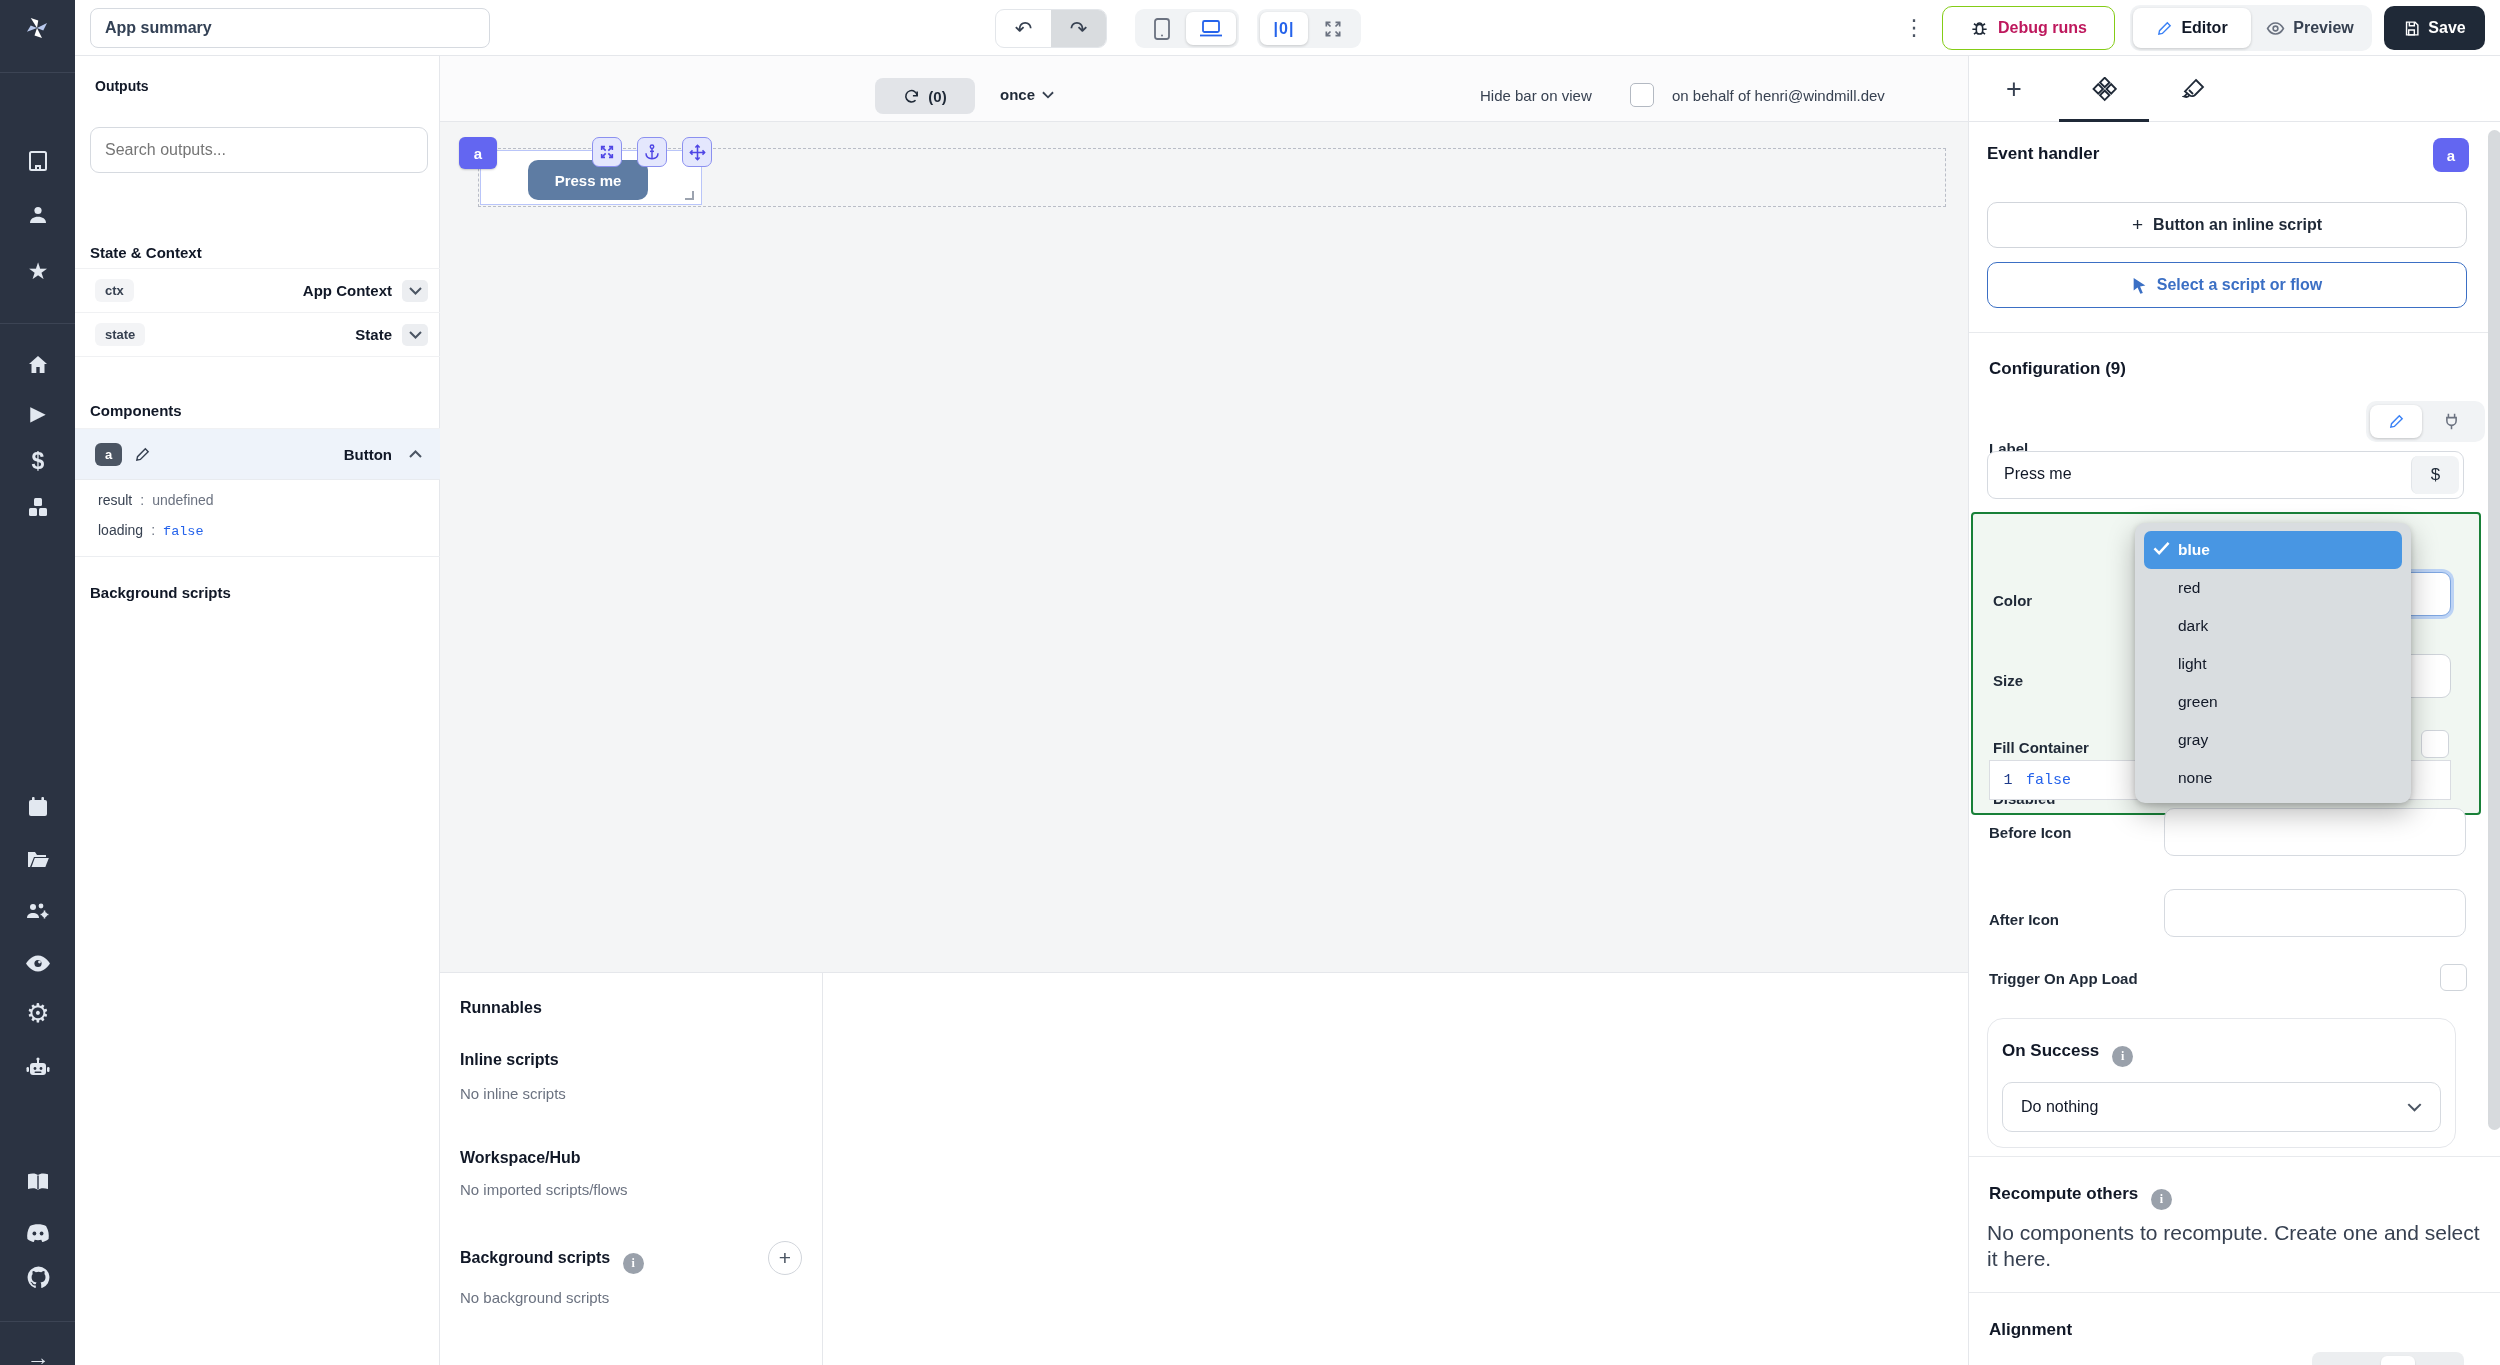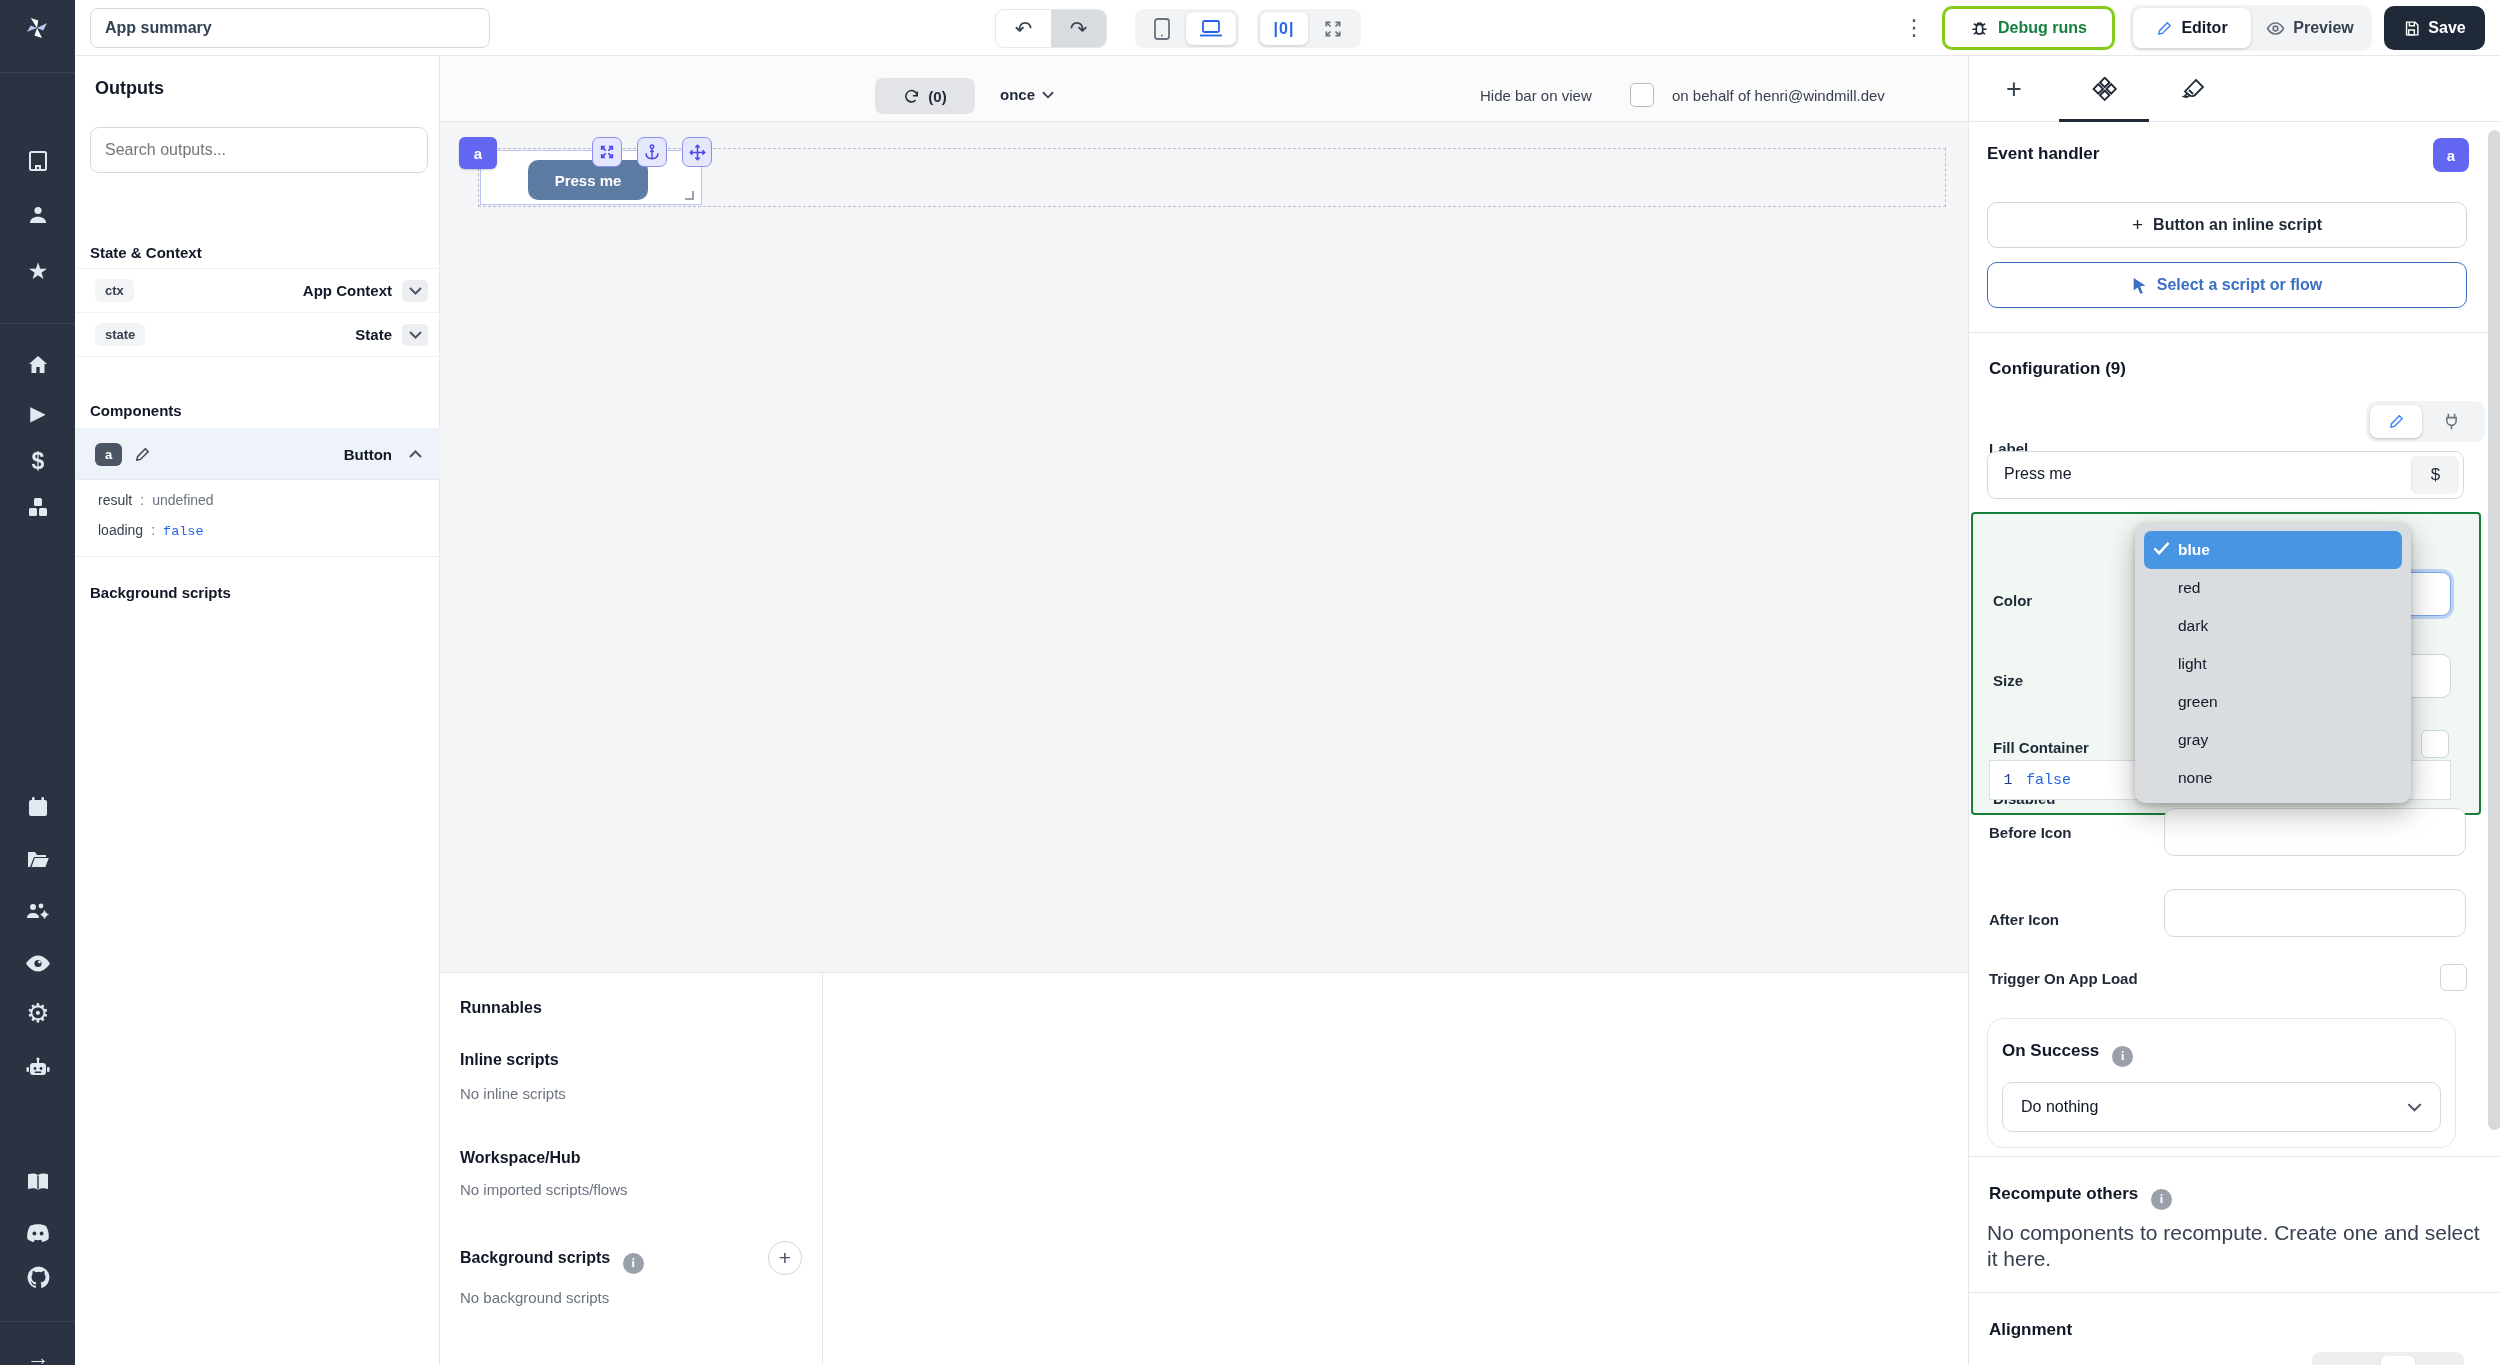--- a/index.html
+++ b/index.html
@@ -19,35 +19,35 @@
   .segwrap { background:#f1f3f5; border-radius:9px; display:flex; align-items:center; }
   .undo-redo { left:995px; top:9px; width:112px; height:39px; border:1px solid #e3e6ea; border-radius:9px; display:flex; overflow:hidden; background:#fff; }
   .undo-half, .redo-half { flex:1; display:flex; align-items:center; justify-content:center; font-size:21px; color:#374151; }
   .redo-half { background:#d9dcdf; }
   .device-group { left:1135px; top:9px; width:104px; height:39px; padding:3px; }
   .seg-btn { height:33px; border-radius:7px; display:flex; align-items:center; justify-content:center; }
   .seg-on { background:#fff; box-shadow:0 1px 3px rgba(0,0,0,.18); }
   .align-group { left:1257px; top:9px; width:104px; height:39px; padding:3px; }
   .center-glyph { color:#2563eb; font-weight:bold; font-size:16px; letter-spacing:1px; }
   .kebab { left:1903px; top:15px; font-size:22px; color:#4b5563; letter-spacing:0; }
-  .btn-outline { border:3px solid #84cc16; border-radius:10px; background:#fff; display:flex; align-items:center; justify-content:center; gap:9px; font-weight:bold; color:#15803d; }
+  .btn-outline { border:1px solid #84cc16; border-radius:10px; background:#fff; display:flex; align-items:center; justify-content:center; gap:9px; font-weight:bold; color:#be185d; }
   .debug-btn { left:1942px; top:6px; width:173px; height:44px; font-size:16px; }
   .edit-prev { left:2130px; top:5px; width:242px; height:46px; background:#f1f3f5; border-radius:10px; padding:3px; display:flex; }
   .ep-item { flex:1; border-radius:8px; display:flex; align-items:center; justify-content:center; gap:8px; font-size:16px; font-weight:bold; color:#374151; }
   .ep-on { background:#fff; box-shadow:0 1px 3px rgba(0,0,0,.18); color:#111827; }
   .save-btn { left:2384px; top:6px; width:101px; height:44px; background:#1f2937; border-radius:10px; color:#fff; display:flex; align-items:center; justify-content:center; gap:8px; font-size:16px; font-weight:bold; }
 
   
   .sidebar { left:0; top:56px; width:75px; height:1309px; background:#2b3342; }
   .sidebar .sep { position:absolute; left:0; width:75px; height:1px; background:#3c4454; }
   .sicon { position:absolute; left:25px; width:26px; height:26px; color:#e2e8f0; display:flex; align-items:center; justify-content:center; font-size:23px; }
 
   
   .outputs { left:75px; top:56px; width:365px; height:1309px; background:#fff; border-right:1px solid #e5e7eb; }
-  .outputs h1 { position:absolute; left:20px; top:22px; font-size:18px; color:#111827; }
+  .outputs h1 { position:absolute; left:20px; top:22px; font-size:14px; color:#111827; }
   .search-out { position:absolute; left:15px; top:71px; width:338px; height:46px; border:1px solid #d6dae0; border-radius:9px; padding:0 14px; font-size:16px; color:#374151; font-family:"Liberation Sans",sans-serif; outline:none; }
   .sec-title { position:absolute; left:15px; font-size:15px; font-weight:bold; color:#111827; }
   .out-row { position:absolute; left:0; width:365px; height:44px; border-top:1px solid #f0f1f3; display:flex; align-items:center; }
   .out-badge { margin-left:20px; background:#f3f4f6; border-radius:6px; padding:4px 10px; font-size:13px; font-weight:bold; color:#374151; }
   .out-type { margin-left:auto; font-size:15px; font-weight:bold; color:#111827; }
   .chev-box { margin:0 12px 0 10px; width:26px; height:22px; background:#eceef1; border-radius:5px; display:flex; align-items:center; justify-content:center; }
   .comp-row { background:#eef3fa; border-bottom:1px solid #e8ebef; }
   .kv { position:absolute; left:23px; font-size:14px; color:#374151; }
   .kv .sep { color:#6b7280; padding:0 8px; }
   .kv .undef { color:#6b7280; }

